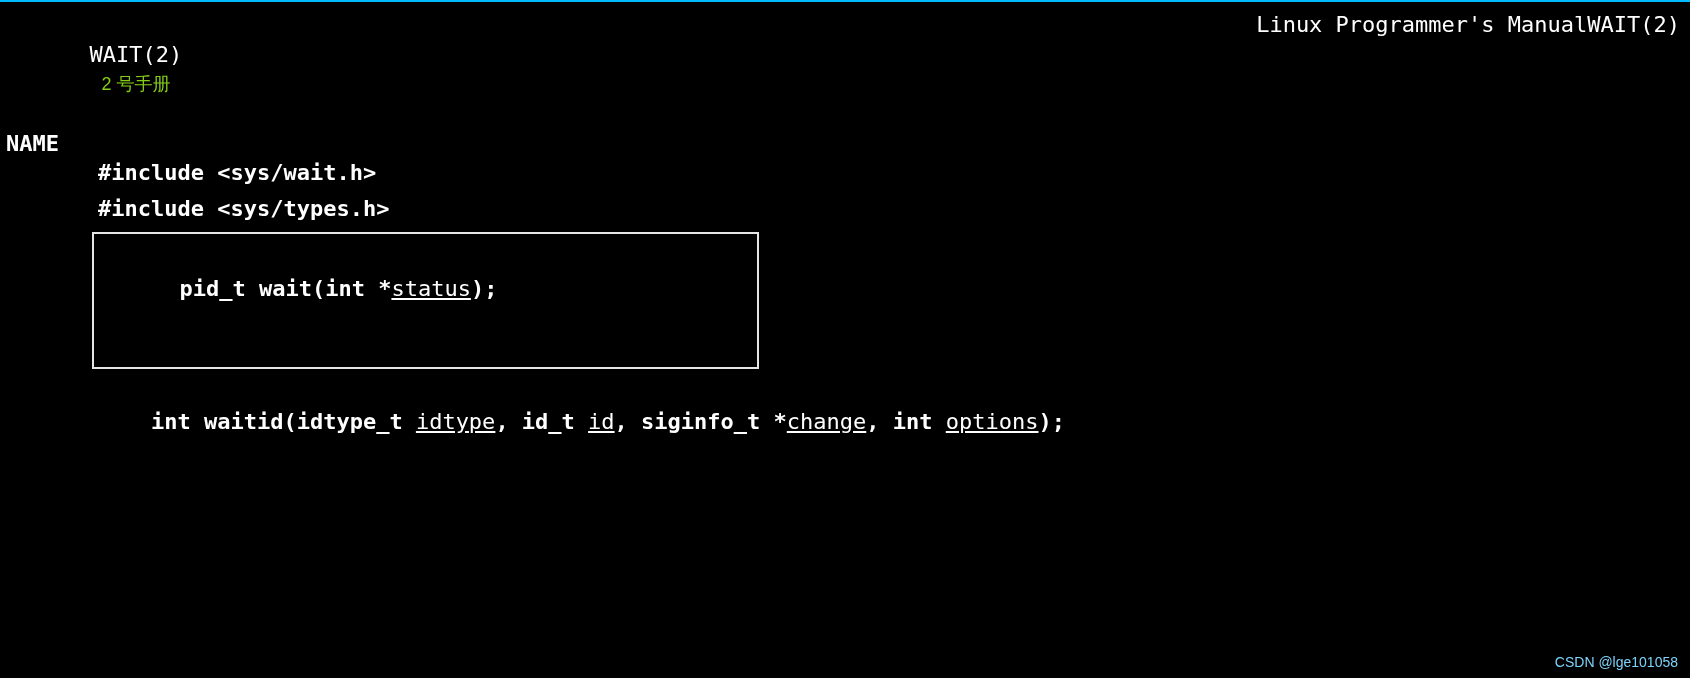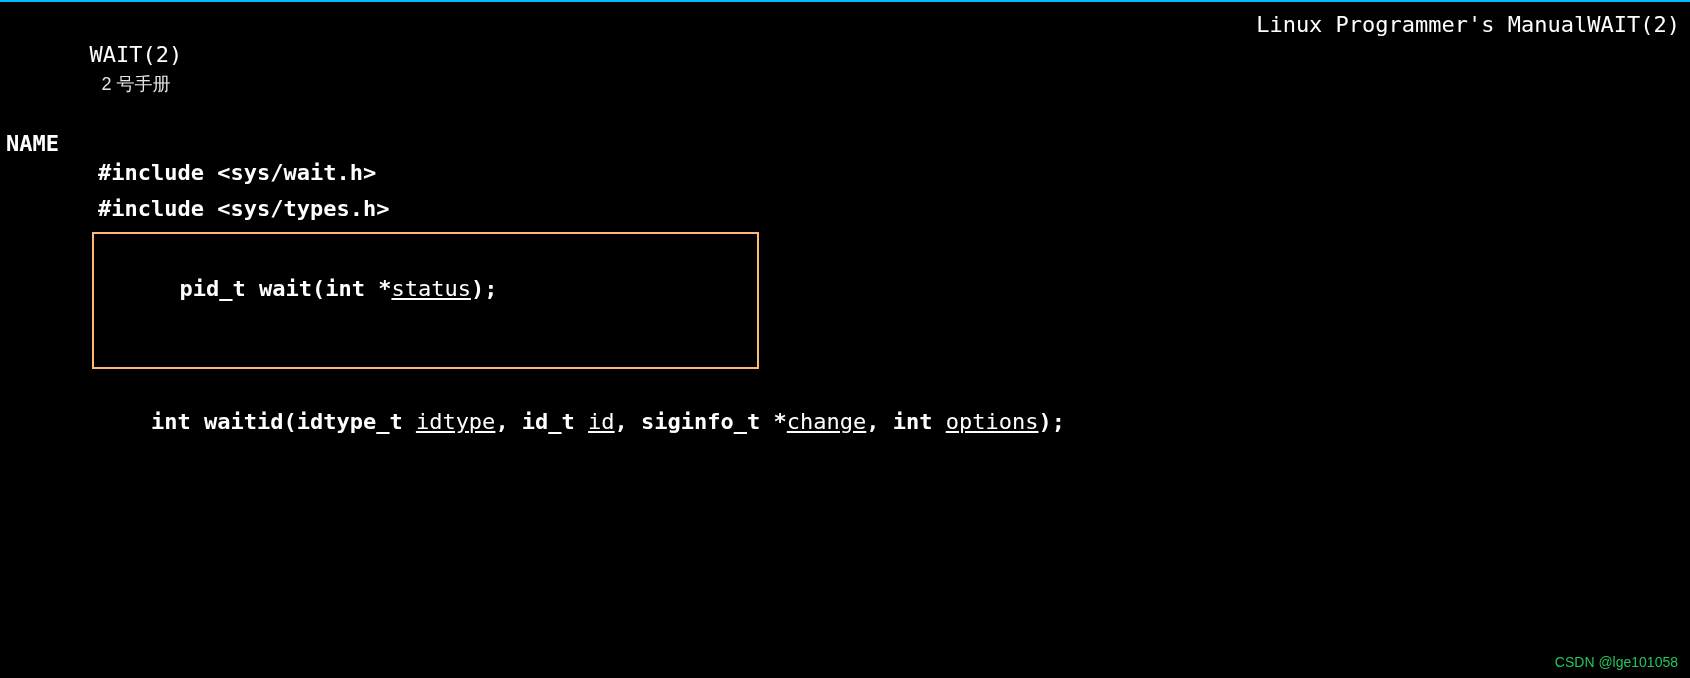--- a/index.html
+++ b/index.html
@@ -27,45 +27,45 @@
     justify-content: space-between;
     align-items: baseline;
     width: 100%;
     padding: 0 4px;
     box-sizing: border-box;
   }
   .header .left  { text-align: left;  white-space: pre; }
   .header .center{ text-align: right; white-space: pre; flex: 1; }
   .header .right { text-align: right;  white-space: pre; }
   .annotation {
-    color: #e5e5e5;
+    color: #84cc16;
     font-family: "Microsoft YaHei","SimSun",sans-serif;
     font-size: 18px;
     margin-left: 12px;
     font-weight: normal;
     vertical-align: 1px;
   }
   .section { font-weight: bold; }
   .indent1 { margin-left: 92px; }
   .bold { font-weight: bold; }
   .ul { text-decoration: underline; }
   .redbox {
-    border: 2px solid #fdba74;
+    border: 2px solid #e5e5e5;
     display: inline-block;
     padding: 10px 260px 10px 6px;
     margin-left: 86px;
     margin-top: 8px;
     margin-bottom: 8px;
   }
   .row { white-space: pre-wrap; }
   .watermark {
     position: absolute;
     right: 12px;
     bottom: 6px;
-    color: #22c55e;
+    color: #7dd3fc;
     font-family: "Microsoft YaHei", sans-serif;
     font-size: 14px;
   }
   .mt-sm { margin-top: 6px; }
 </style>
 </head>
 <body>
 
 <div class="page">
 

